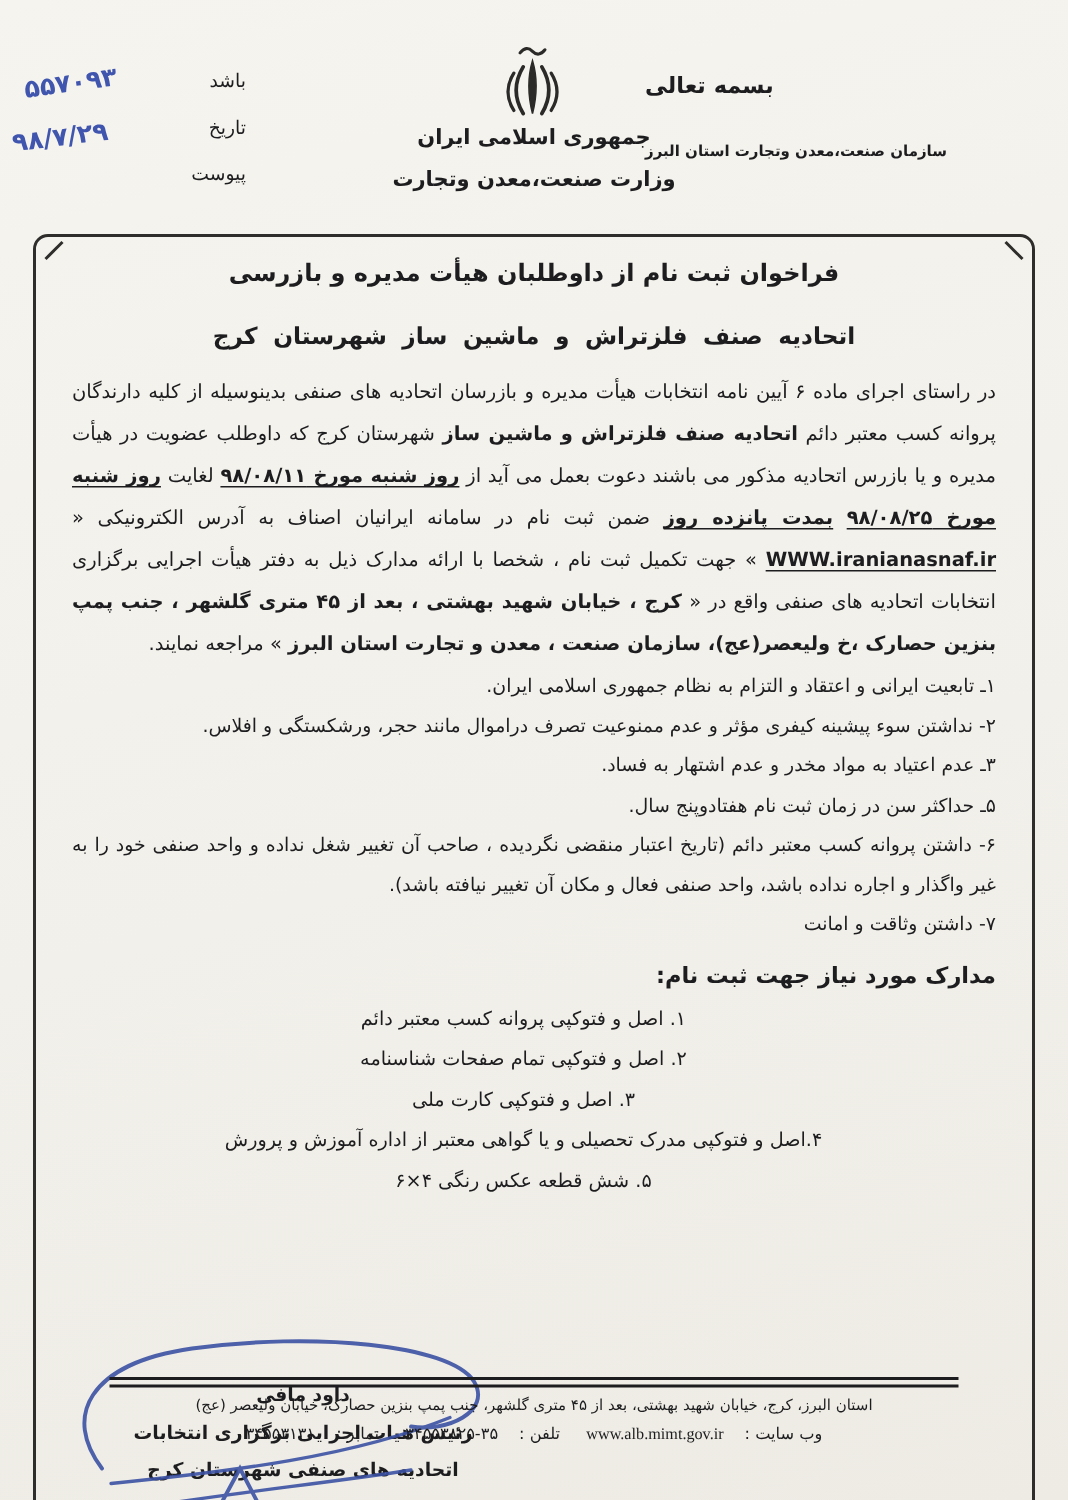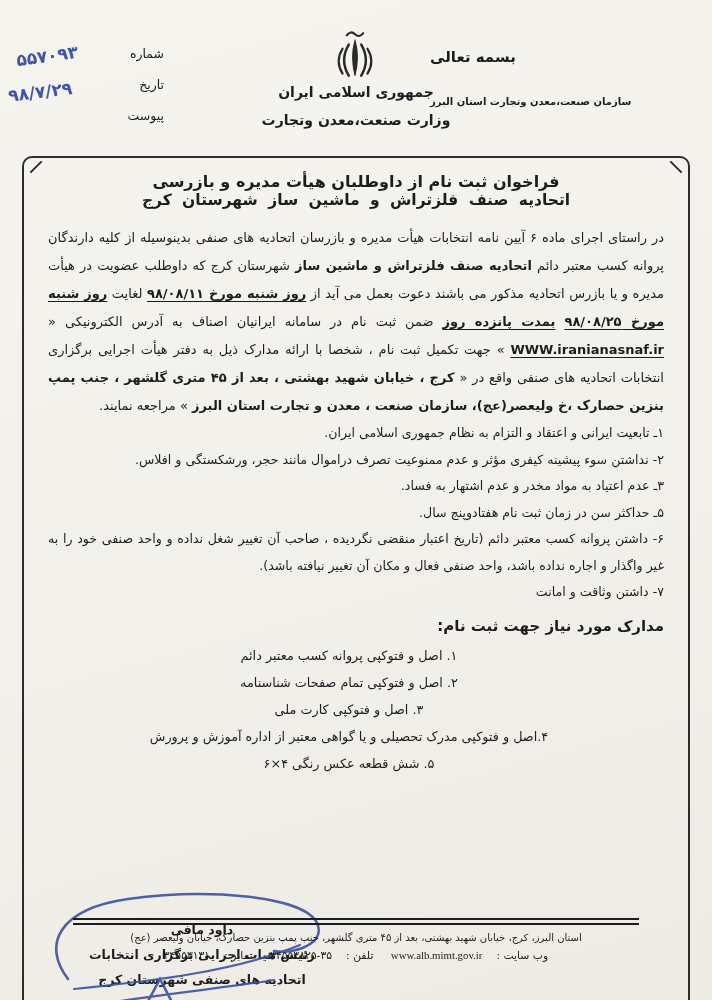--- a/index.html
+++ b/index.html
@@ -27,21 +27,21 @@
     position:absolute;top:156px;left:22px;width:668px;height:880px;
     border:2px solid #2e2d2b;border-radius:10px;box-sizing:border-box;
     padding:12px 24px 10px;
   }
   .tick{position:absolute;width:16px;height:2px;background:#2e2d2b;}
   .tick.tl{top:8px;right:4px;transform:rotate(45deg);}
   .tick.tr{top:8px;left:4px;transform:rotate(-45deg);}
   .tick.bl{bottom:8px;right:4px;transform:rotate(-45deg);}
   .tick.br{bottom:8px;left:4px;transform:rotate(45deg);}
   .title1{font-size:16px;font-weight:bold;text-align:center;margin-top:2px;}
-  .title2{font-size:15.5px;font-weight:bold;text-align:center;margin-top:0;word-spacing:5px;}
+  .title2{font-size:15.5px;font-weight:bold;text-align:center;margin-top:24px;word-spacing:5px;}
   .body-par{margin-top:15px;font-size:13px;line-height:28px;text-align:justify;}
   .b{font-weight:bold;}
   .u{text-decoration:underline;text-underline-offset:3px;}
   .sec-head{font-size:13.5px;font-weight:bold;line-height:30px;margin-top:2px;}
   .cond-list .list-item{font-size:12.6px;line-height:26.5px;text-align:justify;}
   .docs-head{font-size:15px;font-weight:bold;line-height:32px;margin-top:4px;}
   .docs-list .list-item{font-size:12.8px;line-height:27px;padding-right:14px;text-align:center;}
   
   .sig-block{position:absolute;left:42px;bottom:42px;width:272px;text-align:center;
     font-weight:bold;font-size:12.5px;line-height:25px;}
@@ -73,21 +73,21 @@
         <path d="M28 16 C34 26 34 36 28 46" stroke-width="2.4"></path>
         <path d="M10 20 C5 28 5 36 10 44" stroke-width="2.1"></path>
         <path d="M34 20 C39 28 39 36 34 44" stroke-width="2.1"></path>
       </g>
     </svg>
   </div>
   <div class="republic">جمهوری اسلامی ایران</div>
   <div class="ministry">وزارت صنعت،معدن وتجارت</div>
 
   <div class="lh-labels">
-    <div>شماره</div>
+    <div>باشد</div>
     <div>تاریخ</div>
     <div>پیوست</div>
   </div>
   <div class="hw hw-number" dir="ltr">۵۵۷۰۹۳</div>
   <div class="hw hw-date" dir="ltr">۹۸/۷/۲۹</div>
 
   <div class="notice-box">
     <span class="tick tl"></span>
     <span class="tick tr"></span>
     <span class="tick bl"></span>

